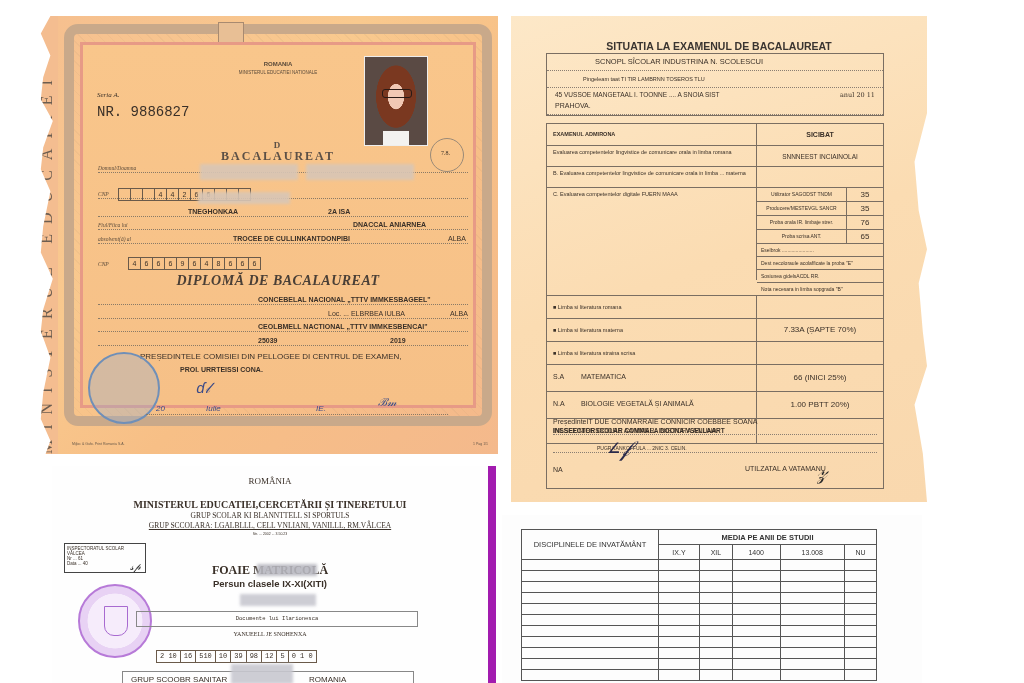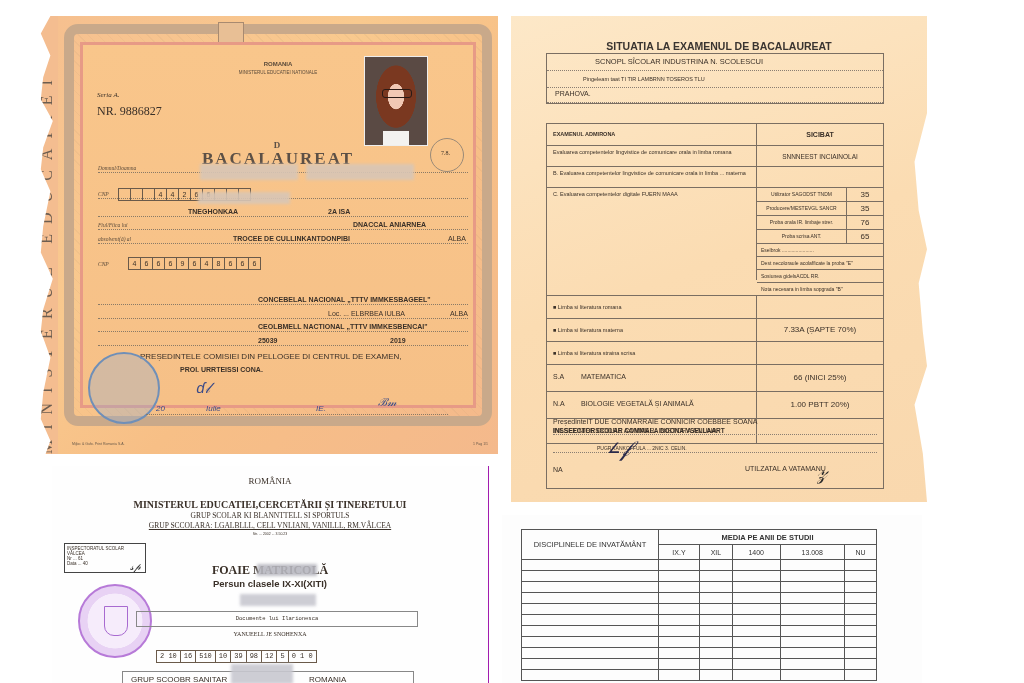--- a/index.html
+++ b/index.html
@@ -11,21 +11,21 @@
   #dip-tear{left:36px;top:16px;width:24px;height:438px;background:#f4bd90;
     clip-path:polygon(100% 0,60% 0,20% 4%,60% 9%,30% 14%,20% 19%,70% 24%,30% 30%,20% 35%,60% 40%,30% 48%,20% 54%,70% 60%,30% 67%,20% 72%,60% 78%,30% 86%,20% 92%,60% 97%,40% 100%,100% 100%);}
   #dip-tear .vtxt{position:absolute;left:2px;top:20px;writing-mode:vertical-rl;transform:rotate(180deg);font-family:"Liberation Serif",serif;font-size:16px;letter-spacing:10px;color:#4a4540;opacity:.8;}
   .guilloche{position:absolute;left:6px;top:8px;right:6px;bottom:28px;border:10px solid #c9a98a;border-radius:14px;
     background:repeating-linear-gradient(45deg,rgba(0,0,0,0) 0 6px,rgba(120,110,90,.06) 6px 7px);}
   .inner-frame{position:absolute;left:22px;top:26px;right:22px;bottom:46px;border:3px solid #e79a86;background:linear-gradient(180deg,#f9c68b,#f6c087);}
   .coat{position:absolute;left:160px;top:6px;width:24px;height:32px;border:1px solid #a88a70;background:#e8bf95;}
   .ro{position:absolute;left:0;width:100%;text-align:center;font-size:6px;color:#5a4a3a;font-weight:bold;}
   .ministry{position:absolute;left:0;width:100%;text-align:center;font-size:4.5px;color:#5a4a3a;}
   .serie{position:absolute;font-family:"Liberation Serif",serif;font-style:italic;font-size:7px;color:#3a3028;}
-  .nr{position:absolute;font-family:Liberation Serif, serif;font-size:12px;color:#3a3028;}
+  .nr{position:absolute;font-family:Liberation Mono, monospace;font-size:14px;color:#3a3028;}
   .big-title{position:absolute;left:0;width:100%;text-align:center;font-family:"Liberation Serif",serif;font-weight:bold;color:#5c5046;letter-spacing:2px;}
   .photo{position:absolute;left:306px;top:40px;width:62px;height:88px;background:radial-gradient(ellipse at 50% 45%,#f1c8b4 0 18%,#7a3820 19% 45%,#5a4a44 46%);border:1px solid #eee;}
   .photo .glass{position:absolute;left:17px;top:32px;width:28px;height:7px;border:1.5px solid #2a1a16;border-radius:3px;}
   .photo .shirt{position:absolute;left:18px;bottom:0;width:26px;height:14px;background:#f3f2f0;}
   .stamp-circle{position:absolute;border-radius:50%;}
   .field-row{position:absolute;left:40px;right:30px;height:12px;border-bottom:1px dotted #8a7a66;font-size:6px;}
   .field-row .lbl{position:absolute;left:0;bottom:1px;font-family:"Liberation Serif",serif;font-style:italic;font-size:5.5px;color:#5a4a3a;}
   .field-row .val{position:absolute;bottom:1px;font-size:7px;font-weight:bold;color:#3a3028;white-space:nowrap;}
   .blur{position:absolute;background:#d8c6b6;filter:blur(1.5px);opacity:.9;}
   .digits{position:absolute;display:flex;}
@@ -44,21 +44,21 @@
   .sit-table{position:absolute;left:35px;top:107px;width:336px;border:1px solid #7a6e62;border-top:none;}
   .srow{display:flex;border-top:1px solid #7a6e62;}
   .srow .c1{width:210px;border-right:1px solid #7a6e62;padding:3px 6px;font-size:5.5px;box-sizing:border-box;}
   .srow .c2{flex:1;padding:3px 6px;font-size:6.5px;text-align:center;box-sizing:border-box;}
   .subrow{display:flex;border-top:1px solid #7a6e62;}
   .subrow .k{flex:1;font-size:5px;padding:3px 4px;border-right:1px solid #7a6e62;}
   .subrow .v{width:36px;text-align:center;font-size:8px;padding:2px 0;}
   .sit-sign{position:absolute;left:35px;top:398px;width:336px;height:74px;border:1px solid #7a6e62;border-top:none;font-size:7px;}
 
   
-  #foaie{left:52px;top:466px;width:436px;height:217px;background:#fefefe;border-right:1px solid #a21caf;}
+  #foaie{left:52px;top:466px;width:436px;height:217px;background:#fefefe;border-right:8px solid #a21caf;}
   .f-c{position:absolute;left:0;width:100%;text-align:center;}
   .smallbox{position:absolute;left:12px;top:77px;width:82px;height:30px;border:1px solid #444;font-size:4.5px;padding:2px;box-sizing:border-box;}
   .violet-stamp{position:absolute;left:26px;top:118px;width:70px;height:70px;border-radius:50%;border:2px solid #b77ad8;background:radial-gradient(circle,#f6ecfb 0 55%,#e8d2f4 56%);}
   .violet-stamp .crest{position:absolute;left:24px;top:20px;width:22px;height:28px;border:1.5px solid #a86ad0;border-radius:0 0 10px 10px;}
 
   
   #gradetable{left:502px;top:515px;width:420px;height:168px;background:#fdfdfd;}
   #gradetable table{position:absolute;left:19px;top:14px;width:356px;border-collapse:collapse;}
   #gradetable td,#gradetable th{border:1px solid #555;font-size:7px;font-weight:normal;color:#333;height:10px;padding:0;text-align:center;}
 </style>
@@ -70,21 +70,21 @@
 </div>
 <div id="diploma" class="abs">
   <div class="guilloche"></div>
   <div class="coat"></div>
   <div class="inner-frame">
     <div class="ro" style="top:16px">ROMANIA</div>
     <div class="ministry" style="top:25px">MINISTERUL EDUCATIEI NATIONALE</div>
     <div class="serie" style="left:14px;top:46px">Seria A.</div>
     <div class="nr" style="left:14px;top:59px">NR. 9886827</div>
     <div class="big-title" style="top:95px;font-size:9px">D</div>
-    <div class="big-title" style="top:104px;font-size:17px">BACALAUREAT</div>
+    <div class="big-title" style="top:104px;font-size:12px">BACALAUREAT</div>
   </div>
   <div class="photo">
     <div class="glass"></div>
     <div class="shirt"></div>
   </div>
   <div class="stamp-circle" style="left:372px;top:122px;width:32px;height:32px;border:1px solid #9a8a78;">
     <span style="position:absolute;left:10px;top:11px;font-size:6px;font-family:'Liberation Serif',serif">7.8.</span>
   </div>
 
   <div class="field-row" style="top:144px">
@@ -132,20 +132,21 @@
       <span>6</span>
       <span>9</span>
       <span>6</span>
       <span>4</span>
       <span>8</span>
       <span>6</span>
       <span>6</span>
       <span>6</span>
     </div>
 
+  <div class="sub-title" style="top:257px">DIPLOMĂ DE BACALAUREAT</div>
   <div class="field-row" style="top:276px">
     <span class="lbl">&nbsp;</span>
     <span class="val" style="left:160px">CONCEBELAL NACIONAL „TTTV IMMKESBAGEEL"</span>
   </div>
   <div class="field-row" style="top:290px">
     <span class="val" style="left:230px;font-weight:normal">Loc. ... ELBRBEA IULBA</span>
     <span class="val" style="left:352px;font-weight:normal">ALBA</span>
   </div>
   <div class="field-row" style="top:303px">
     <span class="val" style="left:160px">CEOLBMELL NACTIONAL „TTTV IMMKESBENCAI"</span>
@@ -166,20 +167,24 @@
   </div>
   <div class="footer-note" style="left:14px;bottom:8px">Mijloc &amp; Gufo. Print Romania S.A.</div>
   <div class="footer-note" style="right:10px;bottom:8px">1 Pag 1/1</div>
 </div>
 
 <div id="situatia" class="abs">
   <div class="sit-title">SITUATIA LA EXAMENUL DE BACALAUREAT</div>
   <div class="sit-box">
     <div class="sit-line" style="font-size:7.5px;padding-left:48px">SCNOPL SÎCOLAR INDUSTRINA N. SCOLESCUI</div>
     <div class="sit-line" style="padding-left:36px;font-size:5.5px">Pingeleam  taat  TI  TIR  LAMBRNN  TOSEROS  TLU</div>
+    <div class="sit-line" style="border-bottom:none;height:12px;line-height:14px">
+      <span>45 VUSSOE  MANGETAAL   I.  TOONNE   ....  A   SNOIA  SIST</span>
+      <span style="position:absolute;right:8px;font-family:'DejaVu Serif',serif">anul 20 11</span>
+    </div>
     <div class="sit-line" style="height:14px;line-height:12px;font-size:7px">PRAHOVA.</div>
   </div>
   <div class="sit-table">
     <div class="srow">
       <div class="c1" style="font-weight:bold;font-size:5.5px;padding:7px 6px">EXAMENUL ADMIRONA</div>
       <div class="c2" style="font-weight:bold;font-size:7px;padding:7px 0">SICIBAT</div>
     </div>
     <div class="srow">
       <div class="c1" style="height:20px">Evaluarea competentelor lingvistice de comunicare orala in limba romana</div>
       <div class="c2" style="padding-top:7px">SNNNEEST INCIAINOLAI</div>

